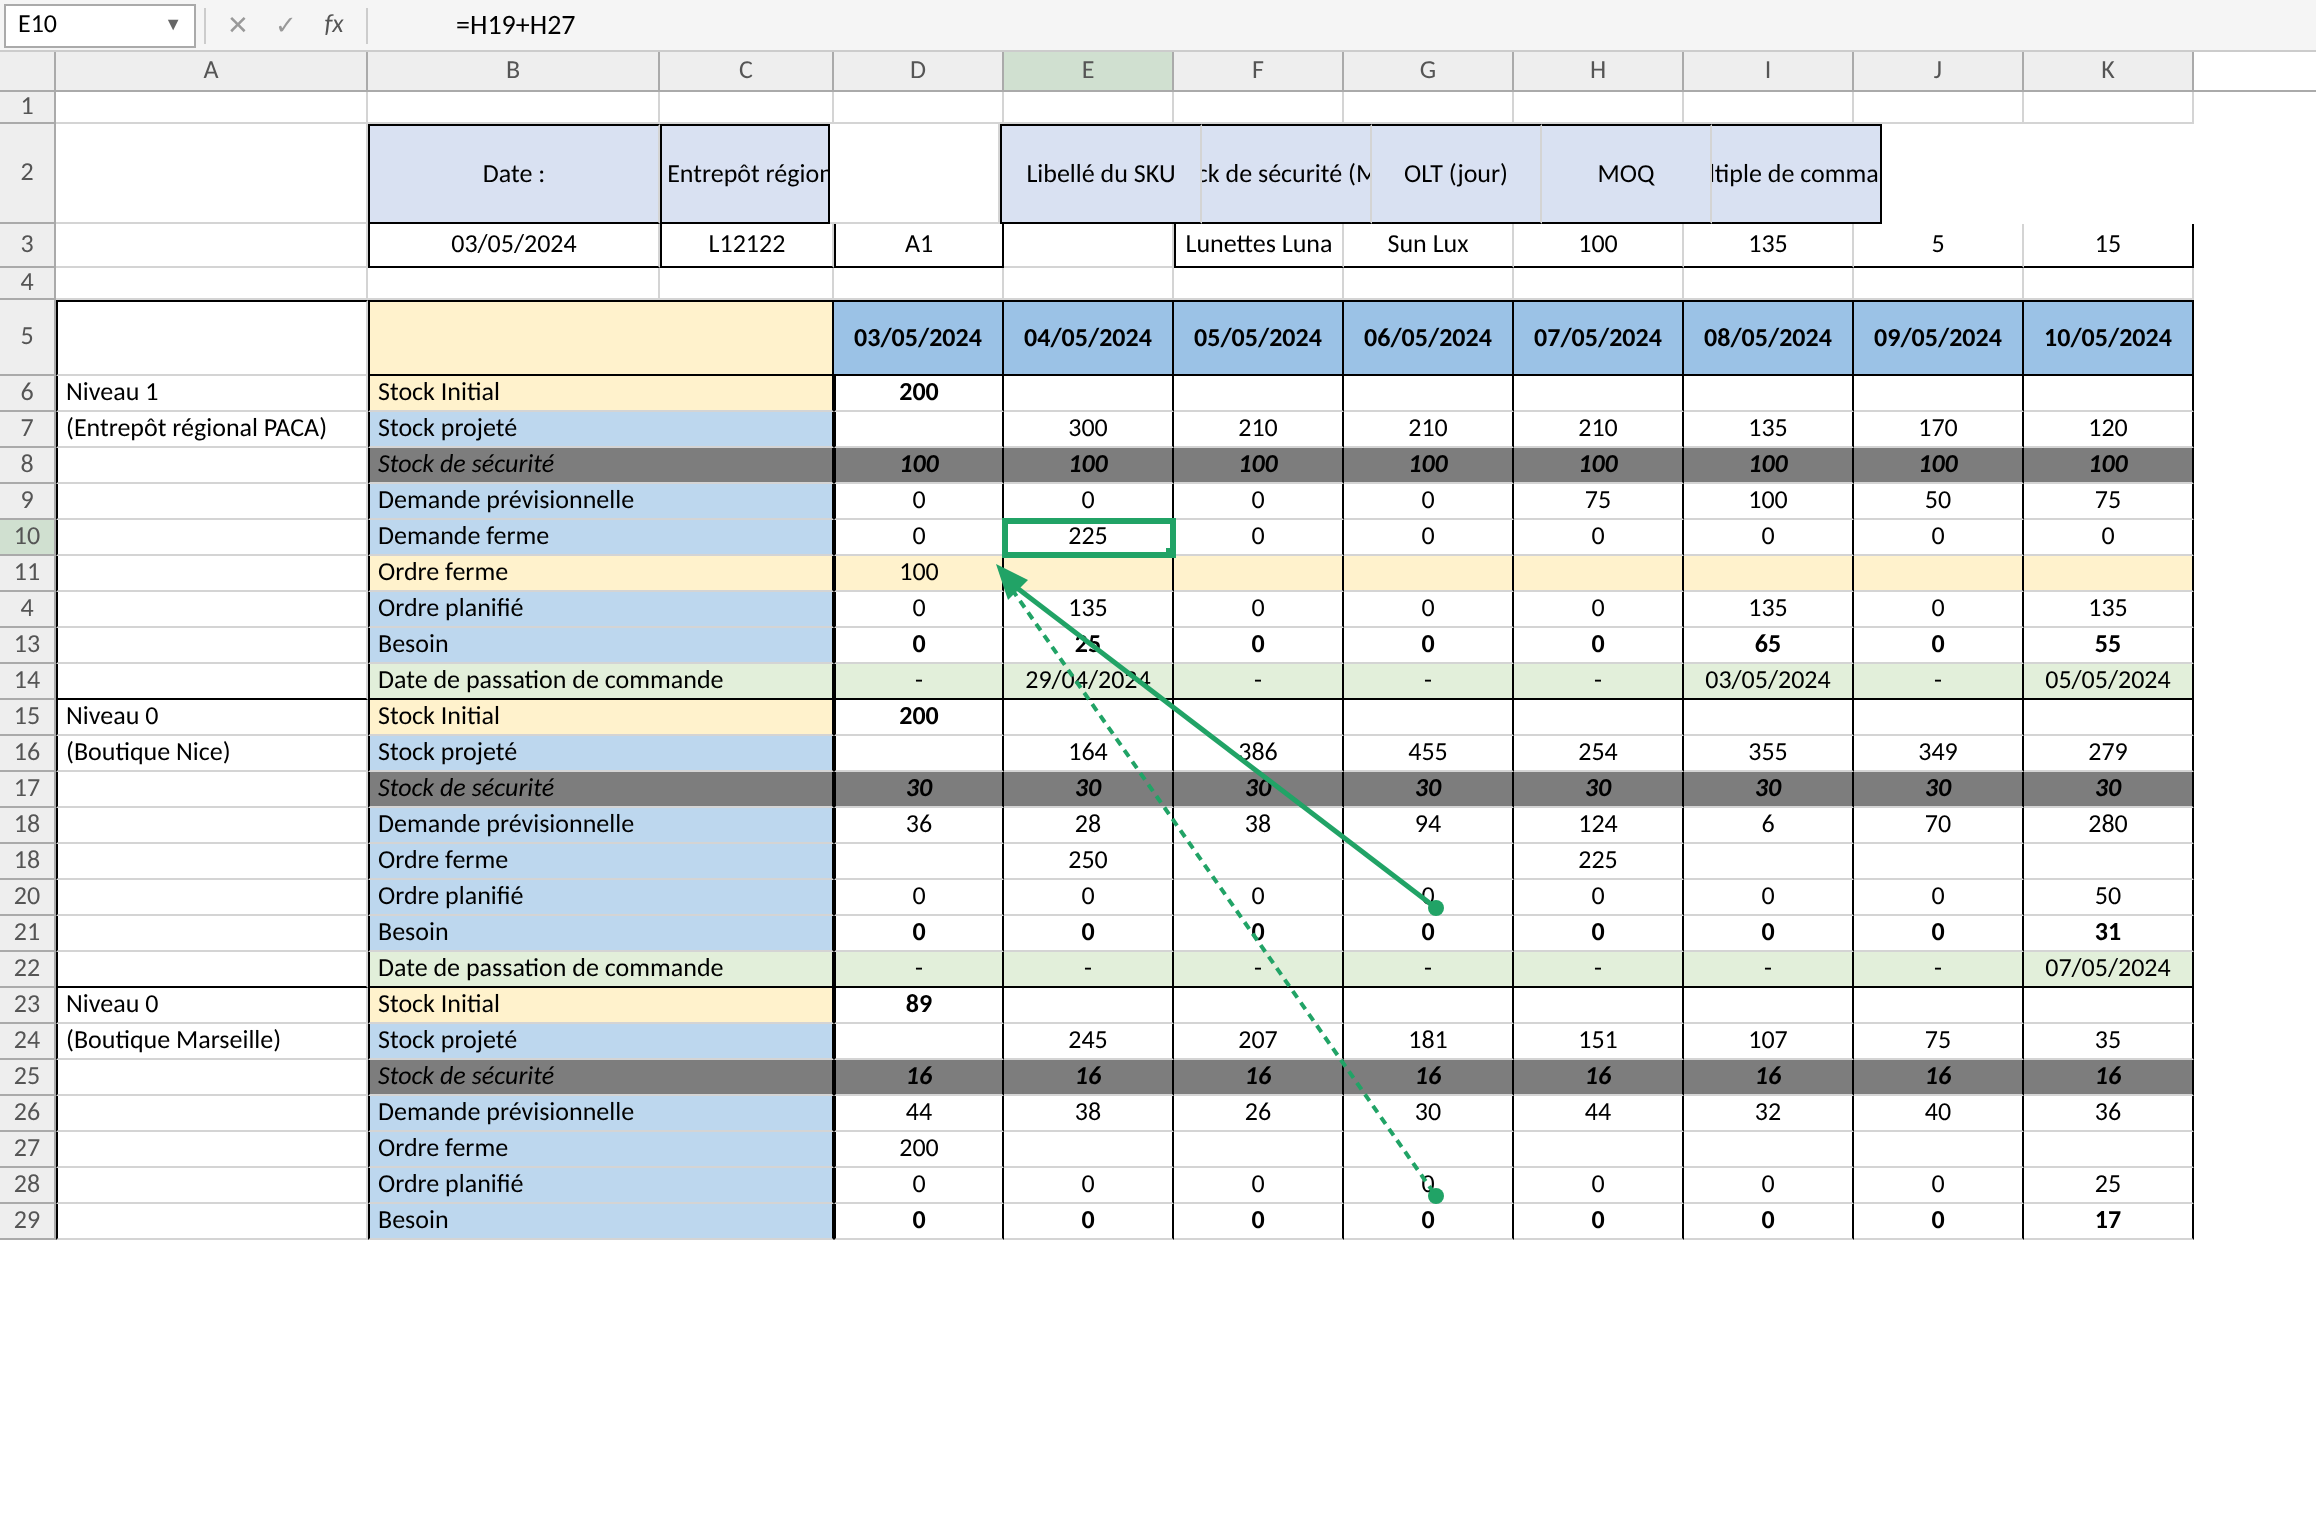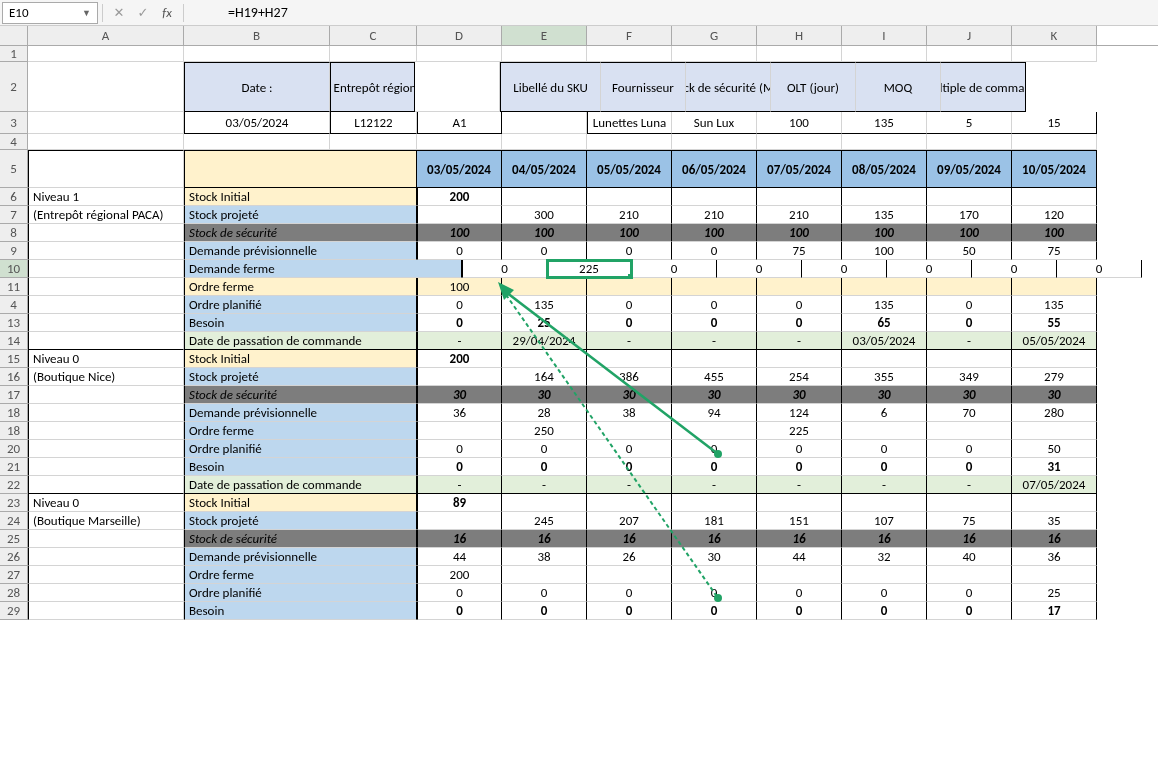--- a/index.html
+++ b/index.html
@@ -126,21 +126,20 @@
         <div class="cell " style="width: 85px; height: 100%;"></div>
         <div class="cell " style="width: 85px; height: 100%;"></div>
         <div class="cell " style="width: 85px; height: 100%;"></div>
       </div>
       <div class="row" style="height: 50px;">
         <div class="cell " style="width: 156px; height: 100%;"></div>
         <div class="cell c blue1 bt bl bb" style="width: 146px; height: 100%;">Date :</div>
         <div class="cell c blue1 bt bl bb br" style="width: 85px; height: 100%;">ID Entrepôt régional</div>
         <div class="cell " style="width: 85px; height: 100%;"></div>
         <div class="cell c blue1 bt bl bb" style="width: 101px; height: 100%;">Libellé du SKU</div>
-        <div class="cell c blue1 bt bb" style="width: 85px; height: 100%;">Fournisseur</div>
         <div class="cell c blue1 bt bb" style="width: 85px; height: 100%;">Stock de sécurité (MIN)</div>
         <div class="cell c blue1 bt bb" style="width: 85px; height: 100%;">OLT (jour)</div>
         <div class="cell c blue1 bt bb" style="width: 85px; height: 100%;">MOQ</div>
         <div class="cell c blue1 bt bb br" style="width: 85px; height: 100%;">Multiple de commande</div>
       </div>
       <div class="row" style="height: 22px;">
         <div class="cell " style="width: 156px; height: 100%;"></div>
         <div class="cell c bl bb" style="width: 146px; height: 100%;">03/05/2024</div>
         <div class="cell c bl bb" style="width: 87px; height: 100%;">L12122</div>
         <div class="cell c bl bb br" style="width: 85px; height: 100%;">A1</div>
@@ -220,21 +219,21 @@
         <div class="cell c br" style="width: 85px; height: 100%;">0</div>
         <div class="cell c br" style="width: 85px; height: 100%;">0</div>
         <div class="cell c br" style="width: 85px; height: 100%;">0</div>
         <div class="cell c br" style="width: 85px; height: 100%;">75</div>
         <div class="cell c br" style="width: 85px; height: 100%;">100</div>
         <div class="cell c br" style="width: 85px; height: 100%;">50</div>
         <div class="cell c br" style="width: 85px; height: 100%;">75</div>
       </div>
       <div class="row" style="height: 18px;">
         <div class="cell l bl" style="width: 156px; height: 100%;"></div>
-        <div class="cell l blue3 bl br" style="width: 278px; height: 100%;">Demande ferme</div>
+        <div class="cell l blue3 bl br" style="width: 233px; height: 100%;">Demande ferme</div>
         <div class="cell c bl br" style="width: 85px; height: 100%;">0</div>
         <div class="cell c br selcell" style="width: 85px; height: 100%;">225</div>
         <div class="cell c br" style="width: 85px; height: 100%;">0</div>
         <div class="cell c br" style="width: 85px; height: 100%;">0</div>
         <div class="cell c br" style="width: 85px; height: 100%;">0</div>
         <div class="cell c br" style="width: 85px; height: 100%;">0</div>
         <div class="cell c br" style="width: 85px; height: 100%;">0</div>
         <div class="cell c br" style="width: 85px; height: 100%;">0</div>
       </div>
       <div class="row" style="height: 18px;">

